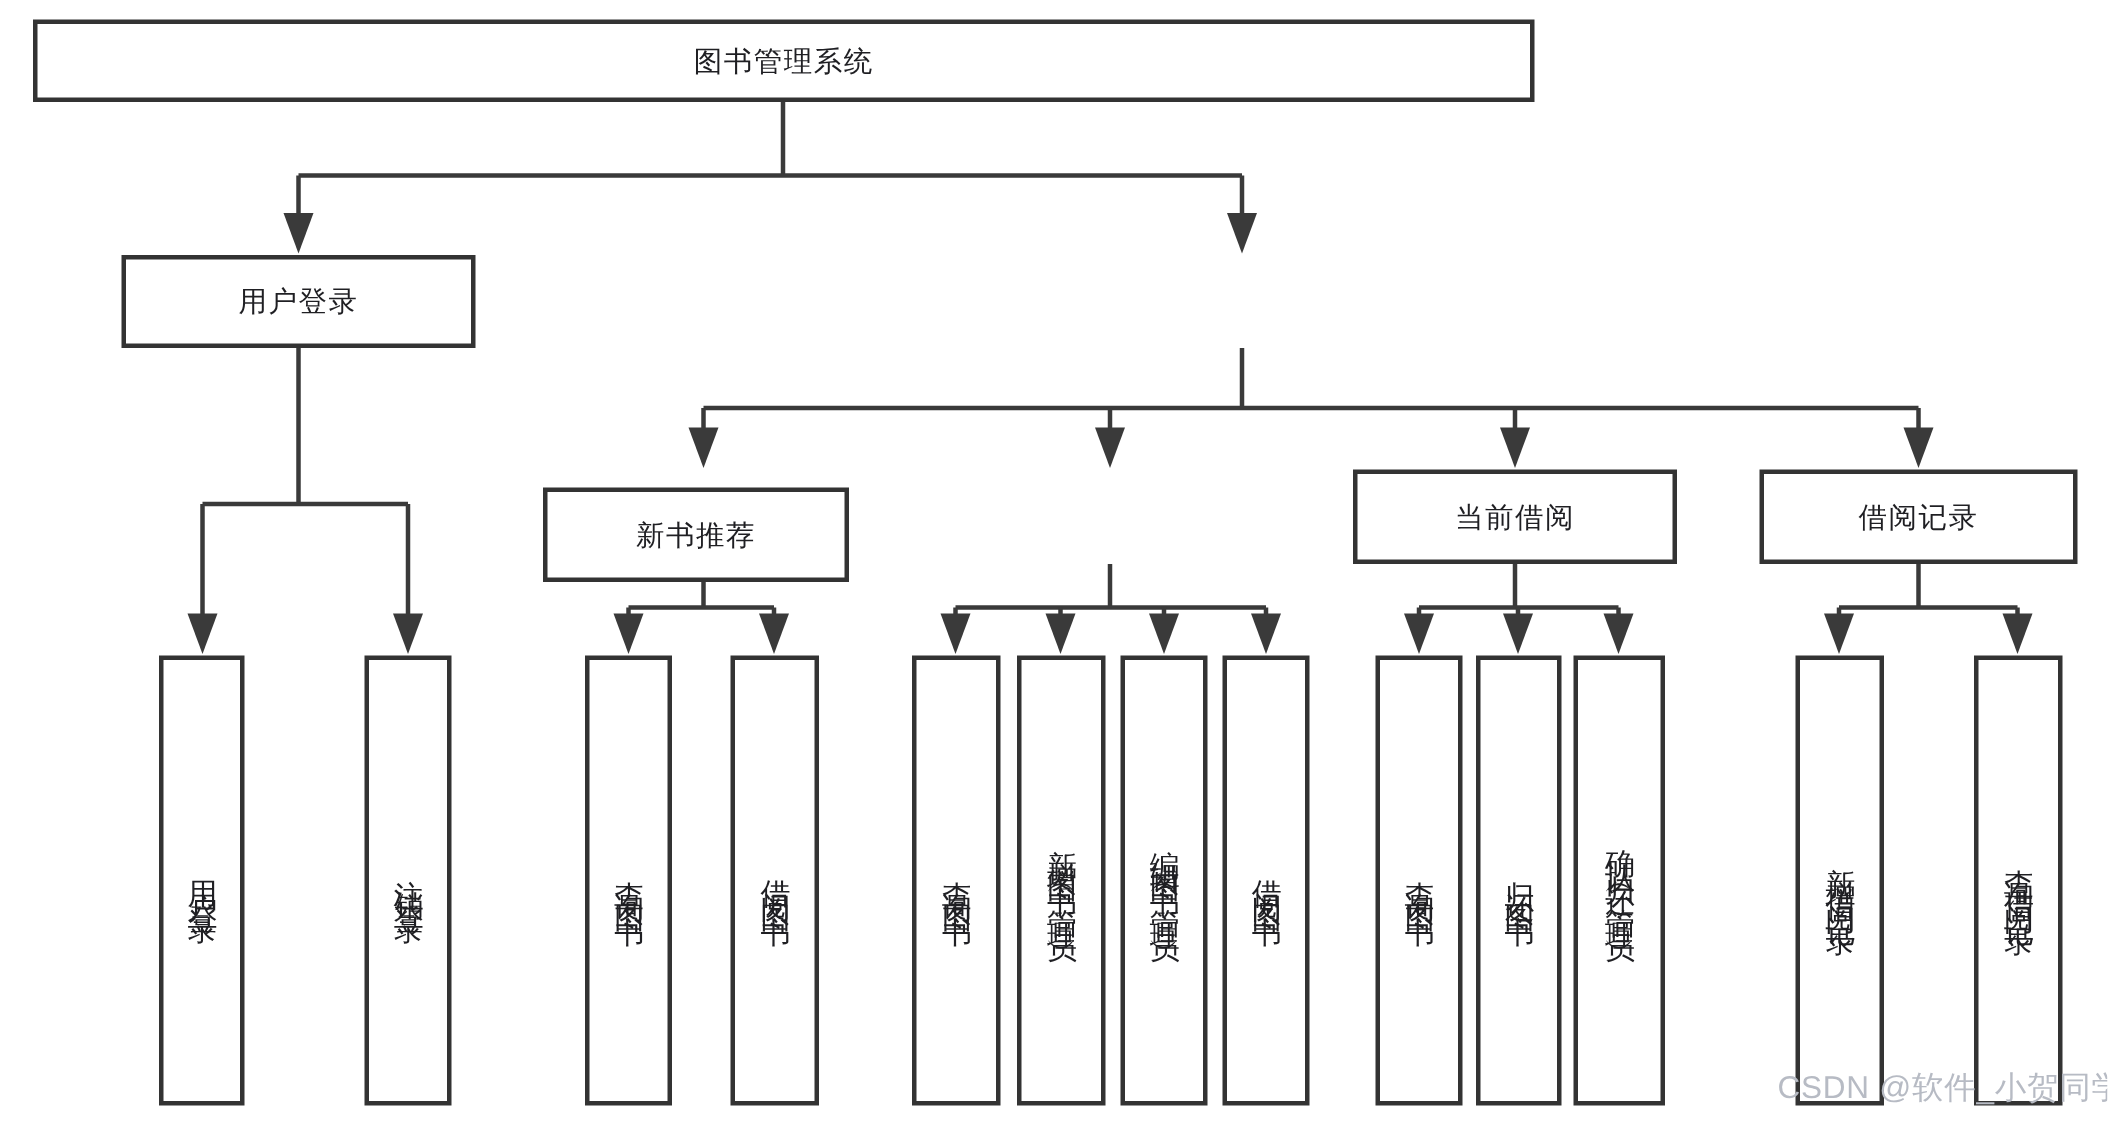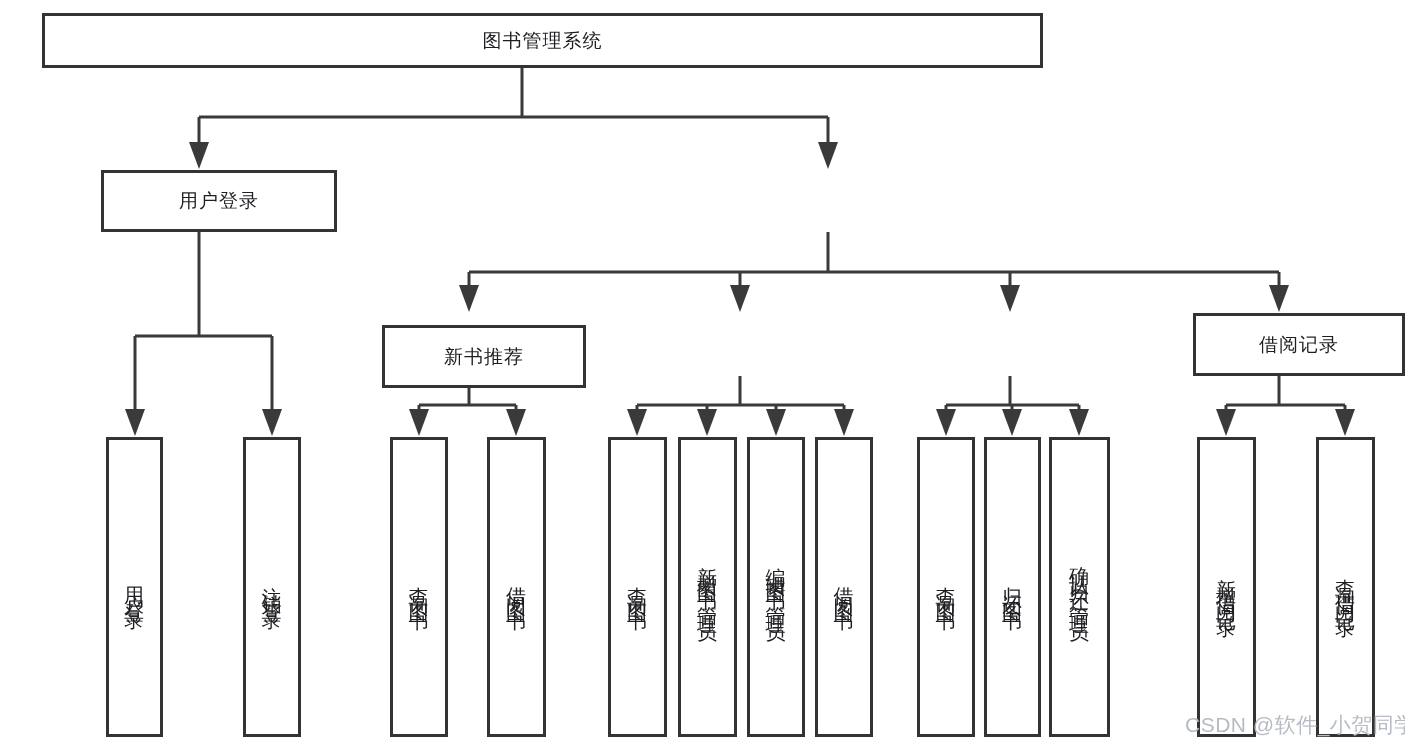--- a/index.html
+++ b/index.html
@@ -19,21 +19,21 @@
   .node {
     position: absolute;
     background: #ffffff;
     border: 3px solid #333333;
     box-sizing: border-box;
     display: flex;
     align-items: center;
     justify-content: center;
     color: #1f1f23;
   }
-  .h-node { font-size: 19px; letter-spacing: 1px; margin-left: 20px; }
+  .h-node { font-size: 19px; letter-spacing: 1px; }
   .h-node.root { font-size: 19px; }
   .v-node span {
     writing-mode: vertical-rl;
     text-orientation: mixed;
     font-size: 20px;
     letter-spacing: 8px;
     line-height: 1.1;
     white-space: nowrap;
   }
   .watermark {
@@ -125,20 +125,23 @@
     <span>图书管理系统</span>
   </div>
 
   <div class="node h-node" style="left:81px; top:170px; width:236px; height:62px;">
     <span>用户登录</span>
   </div>
 
   <div class="node h-node" style="left:362px; top:325px; width:204px; height:63px;">
     <span>新书推荐</span>
   </div>
+  <div class="node h-node" style="left:902px; top:313px; width:216px; height:63px;">
+    <span>当前借阅</span>
+  </div>
   <div class="node h-node" style="left:1173px; top:313px; width:212px; height:63px;">
     <span>借阅记录</span>
   </div>
 
   <div class="node v-node" style="left:106px; top:437px; width:57px; height:300px;">
     <span>用户登录</span>
   </div>
   <div class="node v-node" style="left:243px; top:437px; width:58px; height:300px;">
     <span>注销登录</span>
   </div>

